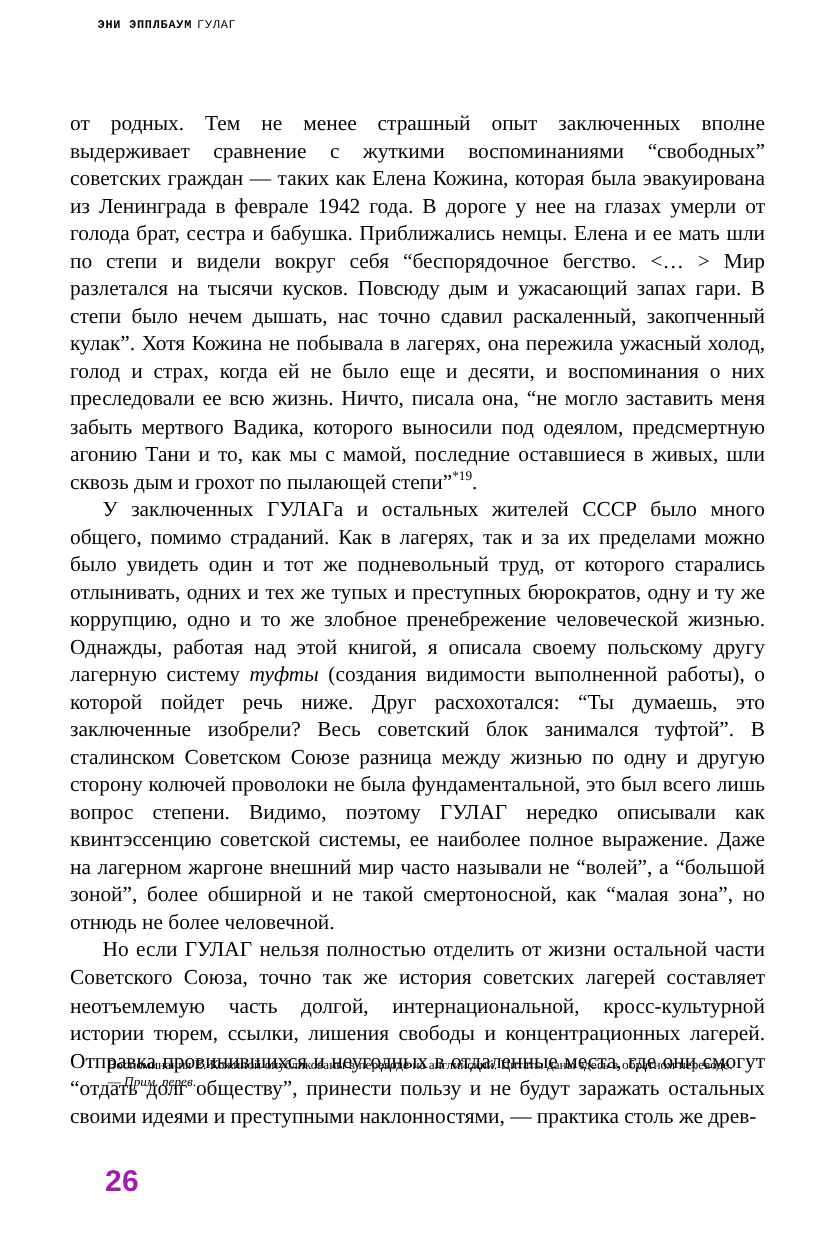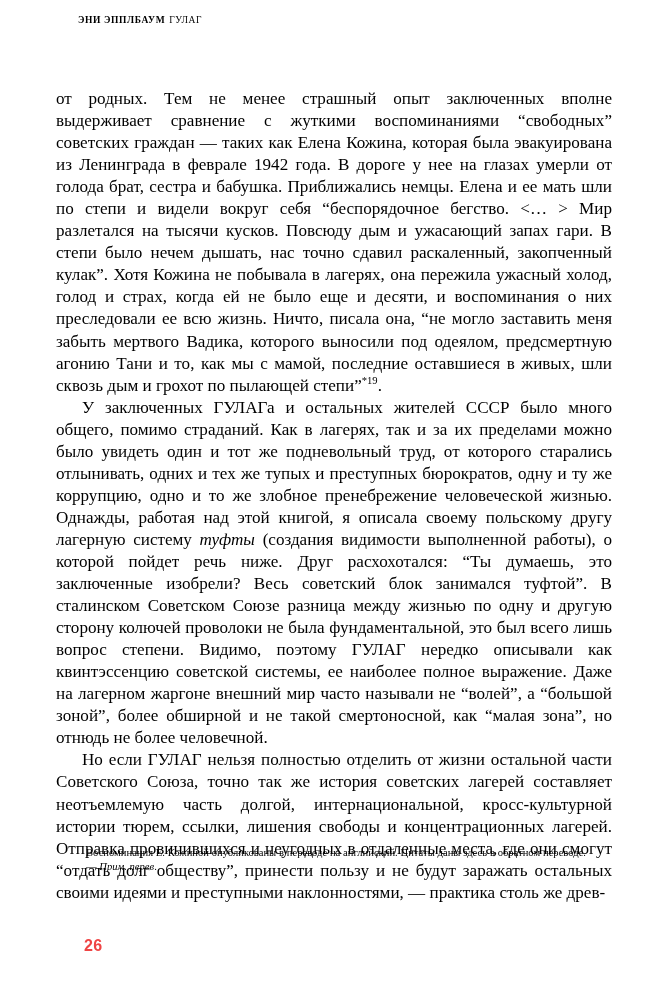--- a/index.html
+++ b/index.html
@@ -17,21 +17,21 @@
     color: #000000;
     box-sizing: border-box;
   }
 
   
   .running-head {
     position: absolute;
     left: 78px;
     top: 14px;
     width: 540px;
-    font-family: Liberation Serif, serif;
+    font-family: Liberation Mono, monospace;
     font-size: 9.5px;
     letter-spacing: 0.6px;
     line-height: 12px;
     color: #000;
     white-space: nowrap;
   }
   .running-head .author {
     font-weight: 700;
   }
   .running-head .title {
@@ -85,24 +85,24 @@
     font-style: italic;
   }
 
   
   .folio {
     position: absolute;
     left: 84px;
     top: 932px;
     font-family: "Liberation Sans", "DejaVu Sans", sans-serif;
     font-weight: 700;
-    font-size: 16px;
+    font-size: 24px;
     line-height: 28px;
     letter-spacing: 0.3px;
-    color: #ef4444;
+    color: #a21caf;
   }
 </style>
 </head>
 <body>
 
 <div class="page">
 
   <div class="running-head">
     <span class="author">ЭНИ ЭППЛБАУМ</span><span class="title">ГУЛАГ</span>
   </div>

